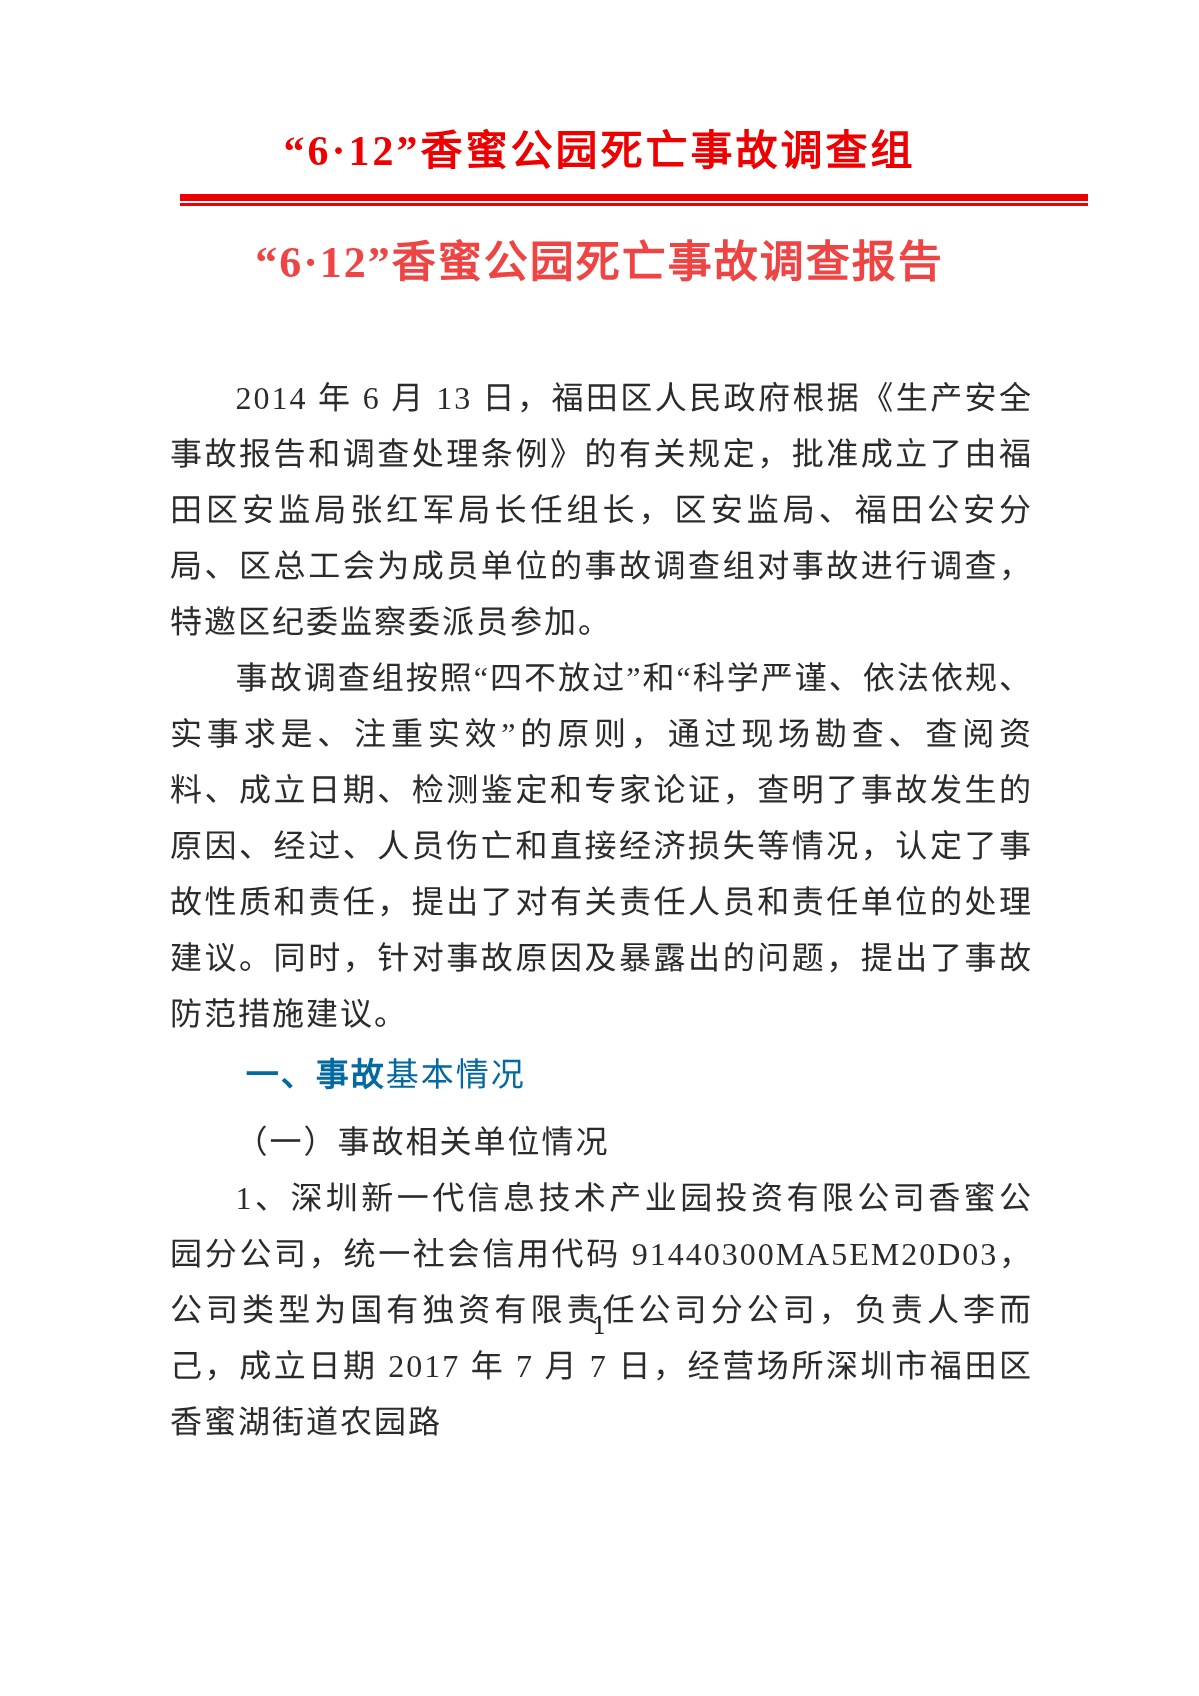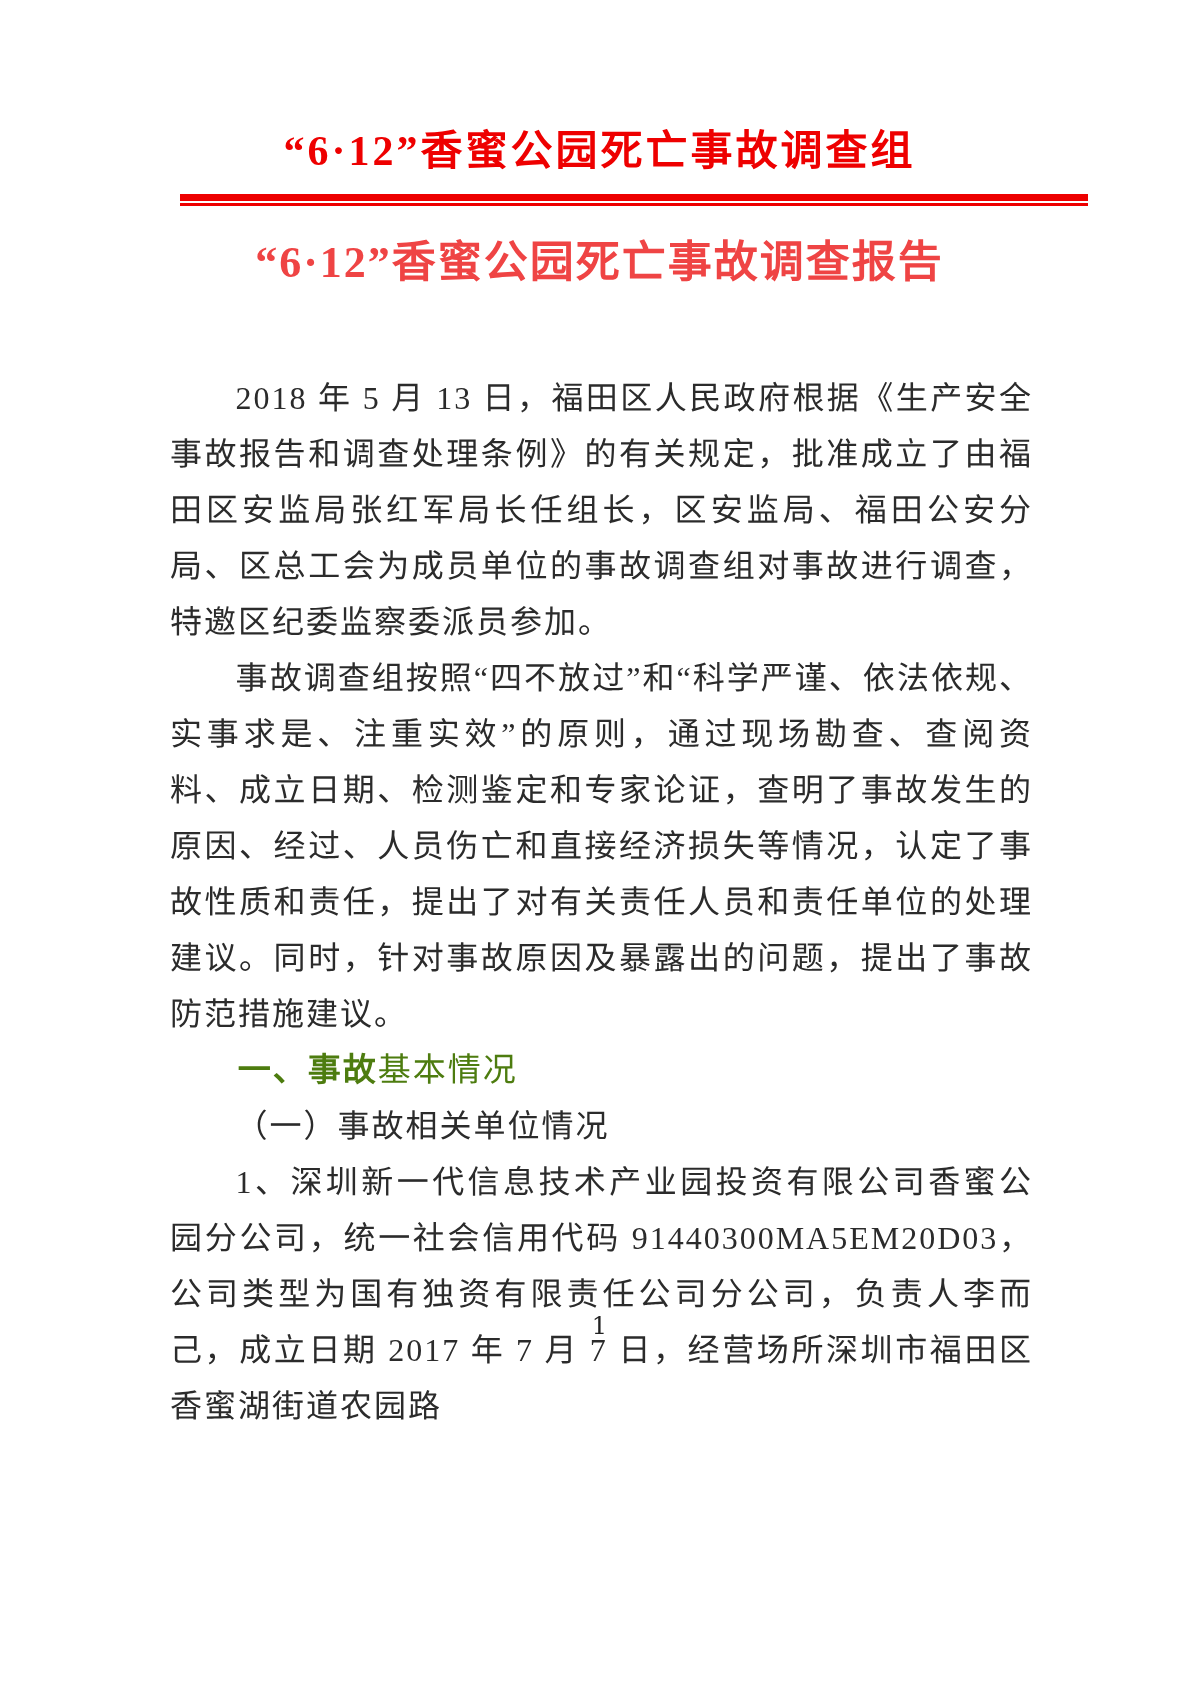--- a/index.html
+++ b/index.html
@@ -60,27 +60,27 @@
     font-size:32px;
     line-height:56px;
     letter-spacing:2px;
     text-align:justify;
   }
   .body-text p{
     margin:0;
     text-indent:2.05em;
   }
   .section-heading{
-    margin:0;
+    margin:8px;
     text-indent:2.05em;
     font-size:33px;
     line-height:56px;
     letter-spacing:2px;
-    color:#4d7c0f;
-    font-family:Liberation Sans, sans-serif;
+    color:#0369a1;
+    font-family:Liberation Mono, monospace;
     font-weight:500;
   }
   .section-heading .strong{
     font-weight:800;
   }
   .subsection-heading{
     margin:0;
     text-indent:2.05em;
     font-weight:normal;
   }
@@ -107,21 +107,21 @@
     <div class="org-title">“6·12”香蜜公园死亡事故调查组</div>
     <div class="head-rule">
       <div class="thick"></div>
       <div class="thin"></div>
     </div>
   </header>
 
   <h1 class="report-title">“6·12”香蜜公园死亡事故调查报告</h1>
 
   <main class="body-text">
-    <p>2018 年 5 月 13 日，福田区人民政府根据《生产安全事故报告和调查处理条例》的有关规定，批准成立了由福田区安监局张红军局长任组长，区安监局、福田公安分局、区总工会为成员单位的事故调查组对事故进行调查，特邀区纪委监察委派员参加。</p>
+    <p>2014 年 6 月 13 日，福田区人民政府根据《生产安全事故报告和调查处理条例》的有关规定，批准成立了由福田区安监局张红军局长任组长，区安监局、福田公安分局、区总工会为成员单位的事故调查组对事故进行调查，特邀区纪委监察委派员参加。</p>
     <p>事故调查组按照“四不放过”和“科学严谨、依法依规、实事求是、注重实效”的原则，通过现场勘查、查阅资料、成立日期、检测鉴定和专家论证，查明了事故发生的原因、经过、人员伤亡和直接经济损失等情况，认定了事故性质和责任，提出了对有关责任人员和责任单位的处理建议。同时，针对事故原因及暴露出的问题，提出了事故防范措施建议。</p>
 
     <h2 class="section-heading">
       <span class="strong">一、事故</span><span>基本情况</span>
     </h2>
 
     <p class="subsection-heading">（一）事故相关单位情况</p>
 
     <p>1、深圳新一代信息技术产业园投资有限公司香蜜公园分公司，统一社会信用代码 91440300MA5EM20D03，公司类型为国有独资有限责任公司分公司，负责人李而己，成立日期 2017 年 7 月 7 日，经营场所深圳市福田区香蜜湖街道农园路</p>
   </main>

